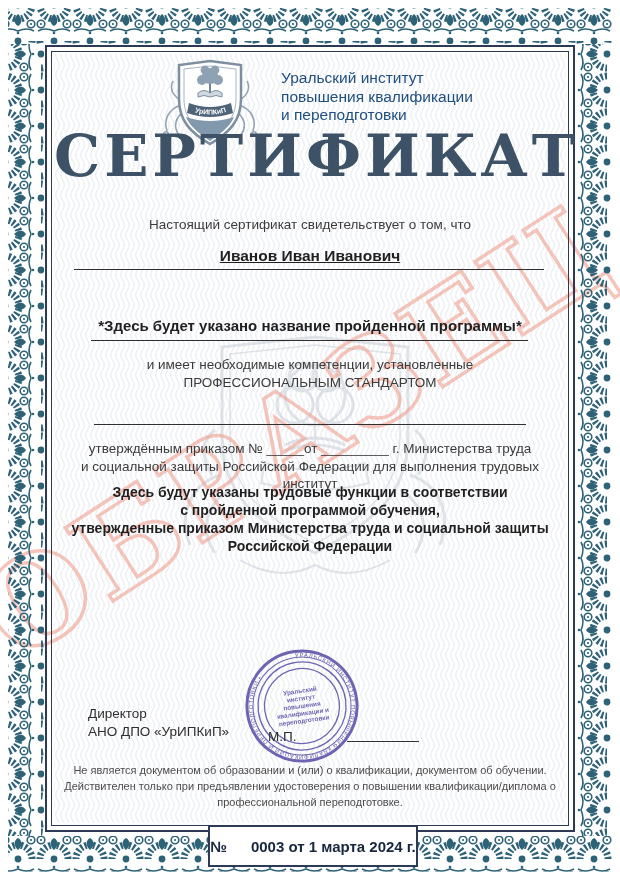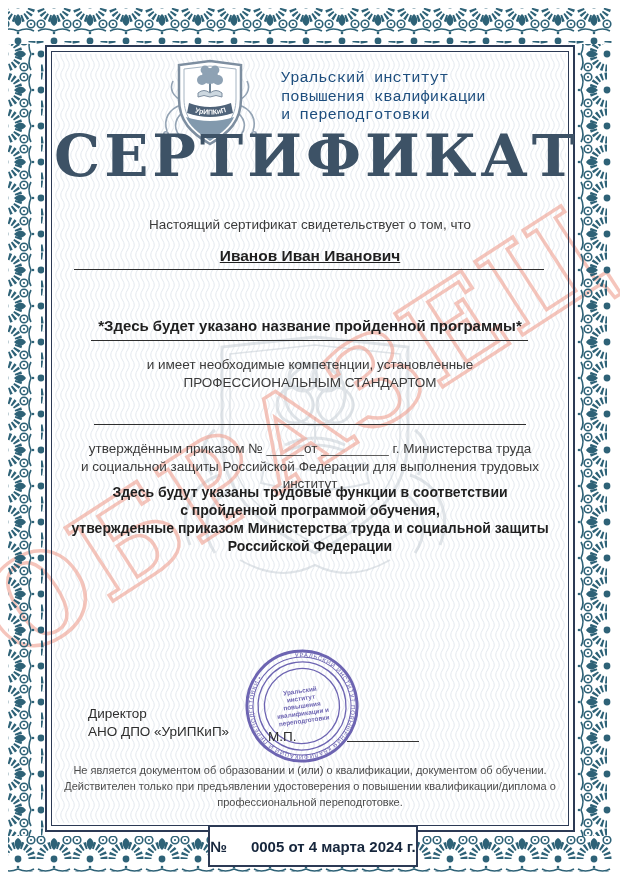--- a/index.html
+++ b/index.html
@@ -1,21 +1,21 @@
 <!DOCTYPE html>
 <html><head>
 <meta charset="utf-8">
 <style>
   html,body{margin:0;padding:0;background:#ffffff;}
   .page{position:relative;width:620px;height:877px;background:#ffffff;overflow:hidden;
         font-family:"Liberation Sans",sans-serif;color:#333;}
   .abs{position:absolute;}
   .ctr{position:absolute;left:54px;right:54px;text-align:center;}
   .rule{position:absolute;border-top:1.5px solid #2f2f2f;height:0;}
-  .institute{font-family:Liberation Mono, monospace;color:#1e4e7e;font-size:15.5px;line-height:18.5px;}
+  .institute{font-family:Liberation Sans, sans-serif;color:#1e4e7e;font-size:15.5px;line-height:18.5px;}
   .cert-title{font-family:"DejaVu Serif",serif;font-weight:bold;font-size:58px;line-height:62px;
               letter-spacing:4px;color:#3d5266;}
   .small{font-size:13.5px;line-height:17px;color:#3a3a3a;}
   .bold-line{font-size:15.5px;font-weight:bold;color:#1f1f1f;}
   .prog{font-size:15px;font-weight:bold;color:#1f1f1f;}
   .funcs{font-size:14px;font-weight:bold;line-height:18px;color:#1f1f1f;}
   .sig{font-size:13.5px;line-height:18px;color:#2e2e2e;text-align:left;}
   .foot{font-size:11px;line-height:16px;color:#4b4b4b;}
   .numbox{position:absolute;left:208px;top:825px;width:206px;height:38px;background:#fff;
           border:2px solid #2c3a55;display:flex;align-items:center;justify-content:center;
@@ -183,16 +183,16 @@
 
     <div class="ctr foot" style="top:762px;">
       <div>Не является документом об образовании и (или) о квалификации, документом об обучении.</div>
       <div>Действителен только при предъявлении удостоверения о повышении квалификации/диплома о</div>
       <div>профессиональной переподготовке.</div>
     </div>
   </div>
 
   <div class="numbox">
     <span>№</span>
-    <span>0005 от 4 марта 2024 г.</span>
+    <span>0003 от 1 марта 2024 г.</span>
   </div>
 
 </div>
 
 </body></html>

